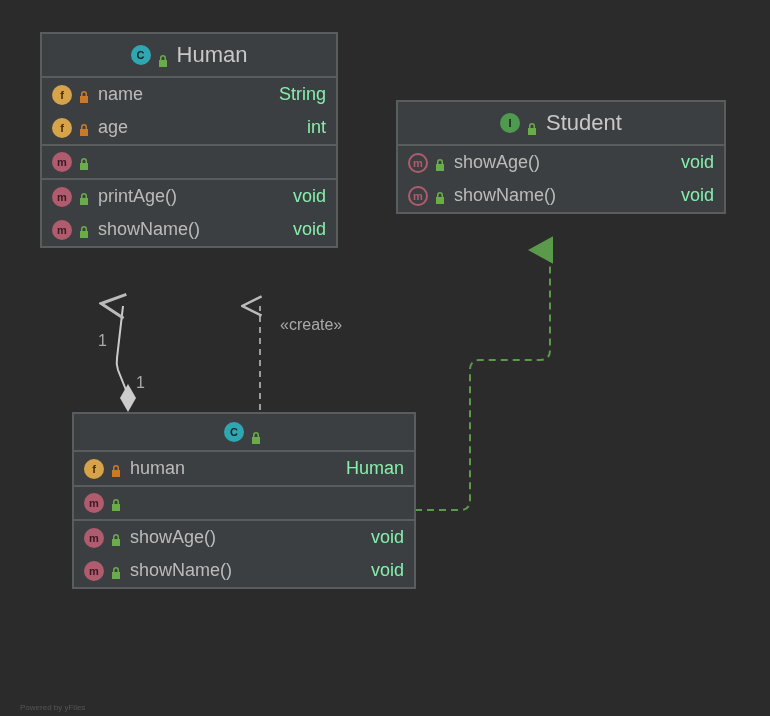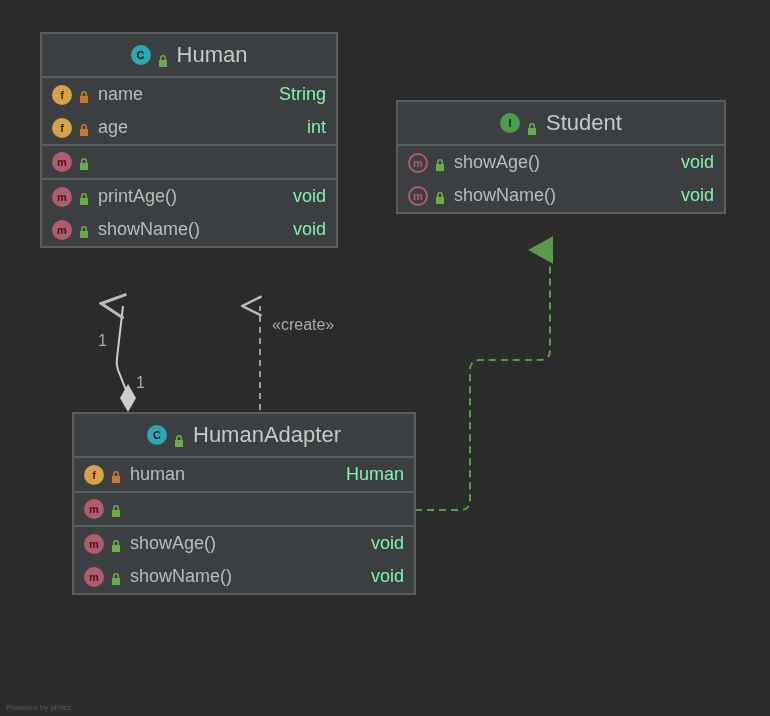--- a/index.html
+++ b/index.html
@@ -50,21 +50,21 @@
   .badge.m { background: #b15b6f; color:#3a1a22; }
   .badge.m-open { background:none; border:2px solid #b15b6f; width:20px; height:20px; }
   .badge.m-open::after{ content:"m"; color:#b15b6f; font-size:11px; font-weight:bold;}
   .vis {
     width: 14px; height: 14px; display:inline-block; flex:0 0 auto;
   }
   .vis.lock-green svg { fill:#6aab4a; }
   .vis.lock-orange svg { fill:#c87a2a; }
   .title-text { color:#c8c8c8; }
   .footer-credit {
-    position:absolute; left:6px; bottom:4px;
+    position:absolute; left:20px; bottom:4px;
     font-size:8px; color:#555;
   }
   svg.connector { position:absolute; left:0; top:0; pointer-events:none; }
   .rel-label {
     position:absolute; font-size:16px; color:#aaa;
   }
 </style>
 </head>
 <body>
 
@@ -173,21 +173,20 @@
     </div>
   </div>
 </div>
 
 <div class="uml-class" style="left:72px; top:412px; width:344px;">
   <div class="uml-header">
     <span class="badge c">C</span>
     <span class="vis lock-green"><svg viewBox="0 0 12 14" width="12" height="14">
           <path d="M3 6V4a3 3 0 016 0v2h1v7H2V6h1zm1.5 0h3V4a1.5 1.5 0 00-3 0v2z"></path>
         </svg></span>
-    <span class="title-text">HumanAdapter</span>
   </div>
   <div class="uml-section">
     <div class="uml-row">
       <span class="badge f">f</span>
       <span class="vis lock-orange"><svg viewBox="0 0 12 14" width="12" height="14">
             <path d="M3 6V4a3 3 0 016 0v2h1v7H2V6h1zm1.5 0h3V4a1.5 1.5 0 00-3 0v2z"></path>
           </svg></span>
       <span class="label">human</span>
       <span class="spacer"></span>
       <span class="type">Human</span>
@@ -216,17 +215,17 @@
       <span class="vis lock-green"><svg viewBox="0 0 12 14" width="12" height="14">
             <path d="M3 6V4a3 3 0 016 0v2h1v7H2V6h1zm1.5 0h3V4a1.5 1.5 0 00-3 0v2z"></path>
           </svg></span>
       <span class="label">showName()</span>
       <span class="spacer"></span>
       <span class="type">void</span>
     </div>
   </div>
 </div>
 
-<div class="rel-label" style="left:272px; top:316px;">«create»</div>
+<div class="rel-label" style="left:280px; top:316px;">«create»</div>
 <div class="rel-label" style="left:98px; top:332px;">1</div>
 <div class="rel-label" style="left:136px; top:374px;">1</div>
 
 <div class="footer-credit">Powered by yFiles</div>
 
 </body></html>

